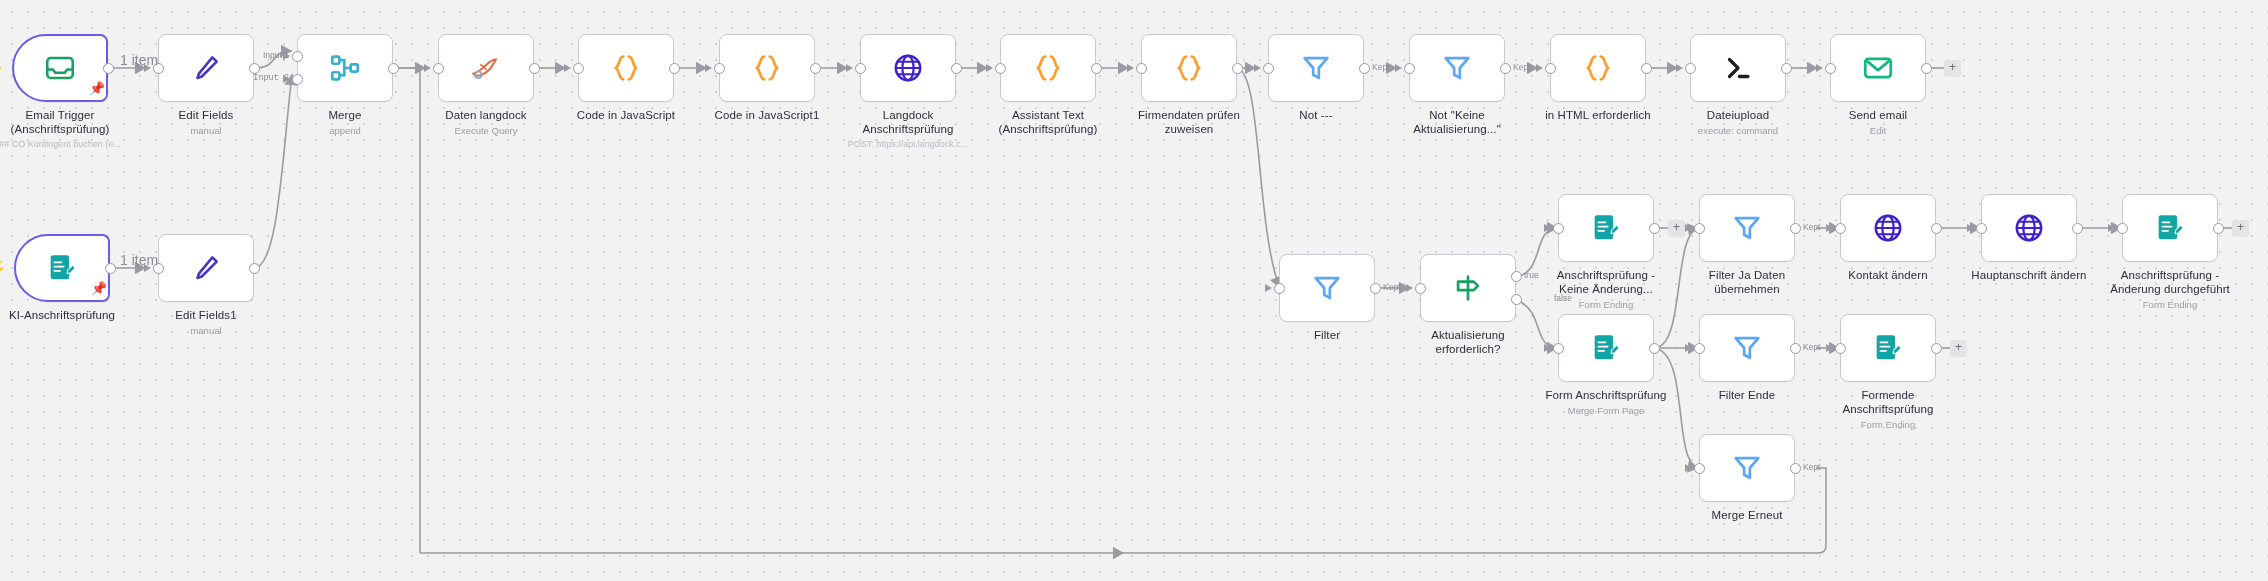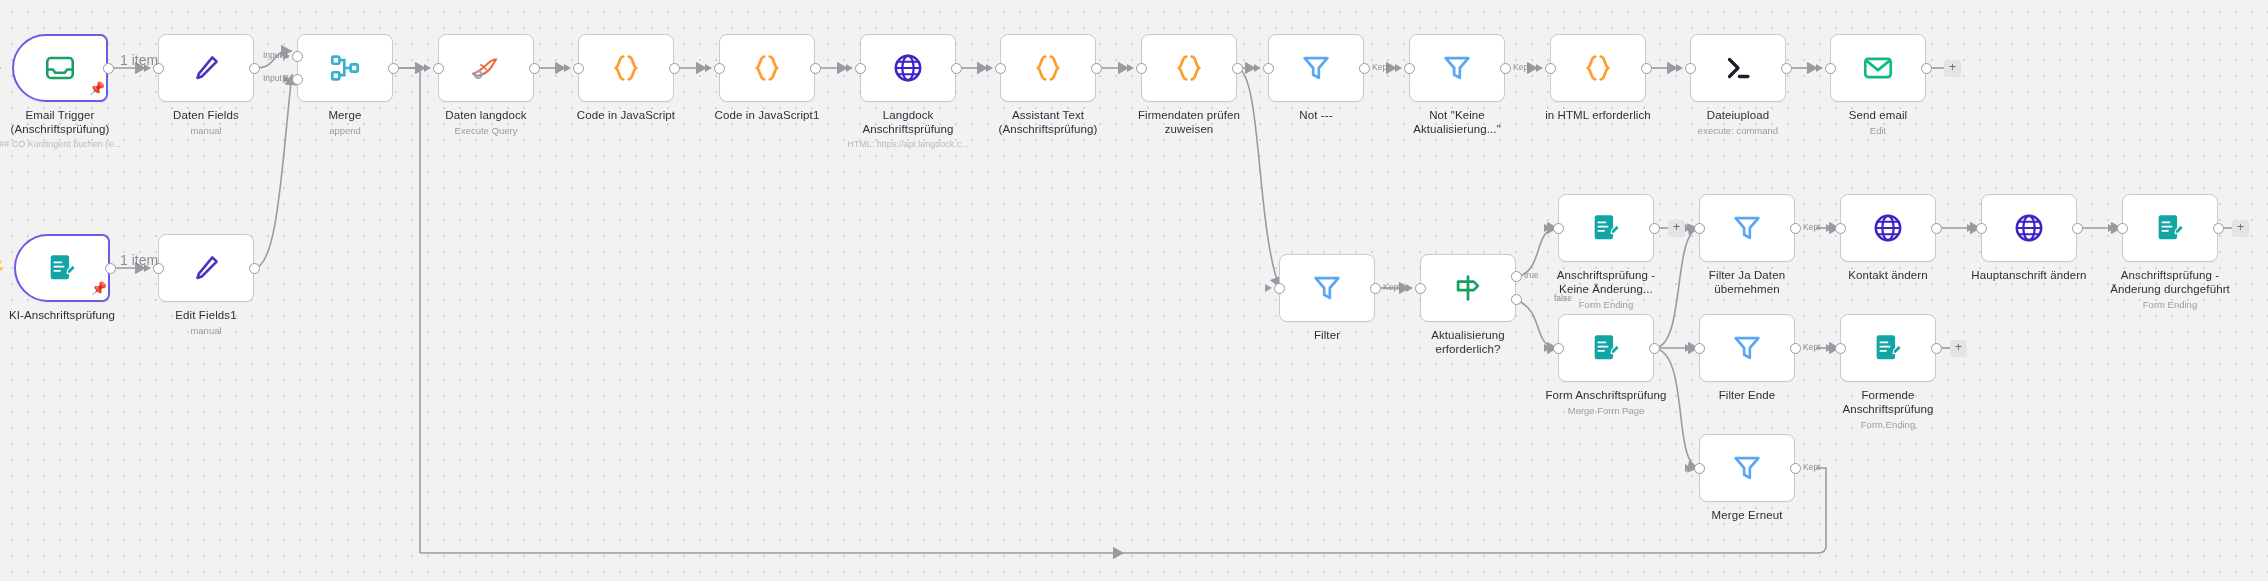--- a/index.html
+++ b/index.html
@@ -169,40 +169,40 @@
   <div class="node" style="left:206px;top:68px;">
     <div class="box">
       <svg class="ico" viewBox="0 0 24 24">
         <path d="M16.5 4.5 L19.5 7.5 L9 18 L6 19 L7 16 Z" fill="none" stroke="#4b32c3" stroke-width="1.8" stroke-linejoin="round"></path>
       </svg>
     </div>
     <div class="arrowin"></div>
     <div class="port in"></div>
     <div class="port out"></div>
     <div class="labels">
-      <div class="title">Daten Fields</div>
+      <div class="title">Edit Fields</div>
       <div class="sub">manual</div>
     </div>
   </div>
 
   <div class="node" style="left:345px;top:68px;">
     <div class="box">
       <svg class="ico" viewBox="0 0 24 24">
         <rect x="3" y="4" width="5" height="5" rx="1" fill="none" stroke="#38b1cc" stroke-width="1.9"></rect>
         <rect x="3" y="15" width="5" height="5" rx="1" fill="none" stroke="#38b1cc" stroke-width="1.9"></rect>
         <rect x="16" y="9.5" width="5" height="5" rx="1" fill="none" stroke="#38b1cc" stroke-width="1.9"></rect>
         <path d="M8 6.5h3.5v10.5H8M11.5 12H16" fill="none" stroke="#38b1cc" stroke-width="1.9"></path>
       </svg>
     </div>
     <div class="arrowin a2"></div>
     <div class="arrowin a3"></div>
     <div class="port in2"></div>
     <div class="port in3"></div>
     <div class="portlabel left" style="top:-18px;">Input 1</div>
-    <div class="portlabel left" style="top:5px;">Input 2</div>
+    <div class="portlabel left" style="top:5px;font-family:Liberation Mono, monospace;">Input 2</div>
     <div class="port out"></div>
     <div class="labels">
       <div class="title">Merge</div>
       <div class="sub">append</div>
     </div>
   </div>
 
   <div class="node" style="left:486px;top:68px;">
     <div class="box">
       <svg class="ico" viewBox="0 0 24 24">
@@ -256,21 +256,21 @@
         <circle cx="12" cy="12" r="8.6" fill="none" stroke="#3f22c9" stroke-width="1.8"></circle>
         <ellipse cx="12" cy="12" rx="4" ry="8.6" fill="none" stroke="#3f22c9" stroke-width="1.6"></ellipse>
         <path d="M3.4 12h17.2M4.6 7.6h14.8M4.6 16.4h14.8" fill="none" stroke="#3f22c9" stroke-width="1.5"></path>
       </svg>
     </div>
     <div class="arrowin"></div>
     <div class="port in"></div>
     <div class="port out"></div>
     <div class="labels">
       <div class="title">Langdock<br>Anschriftsprüfung</div>
-      <div class="note">HTML: https://api.langdock.c...</div>
+      <div class="note">POST: https://api.langdock.c...</div>
     </div>
   </div>
 
   <div class="node" style="left:1048px;top:68px;">
     <div class="box">
       <svg class="ico" viewBox="0 0 24 24">
         <path d="M10 4c-3 0-2.5 6-5 8 2.5 2 2 8 5 8" fill="none" stroke="#ff9d2e" stroke-width="2" stroke-linecap="round"></path>
         <path d="M14 4c3 0 2.5 6 5 8-2.5 2-2 8-5 8" fill="none" stroke="#ff9d2e" stroke-width="2" stroke-linecap="round"></path>
       </svg>
     </div>

